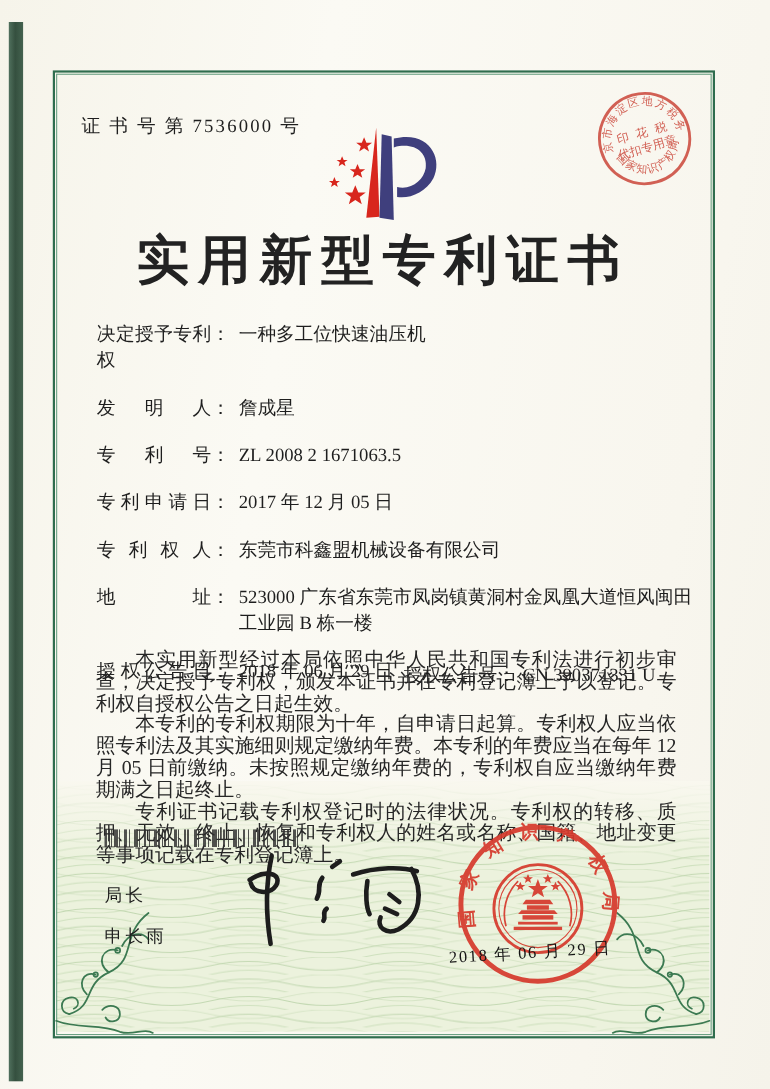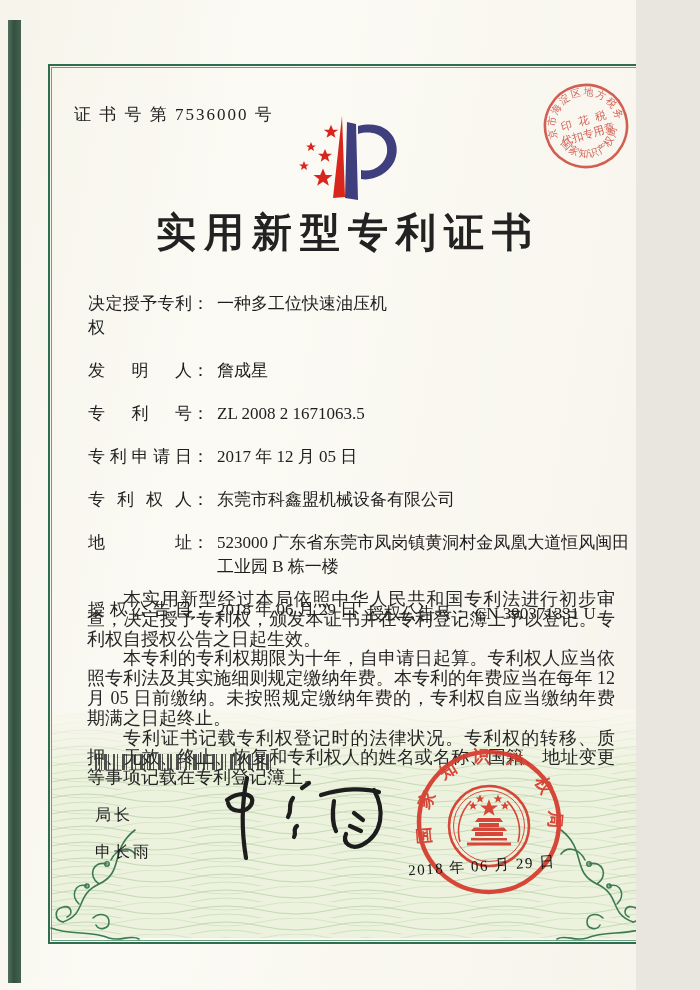--- a/index.html
+++ b/index.html
@@ -1,33 +1,33 @@
 <!DOCTYPE html>
 <html><head>
 <meta charset="utf-8">
 <style>
   html,body{margin:0;padding:0;background:#e8e6df;}
   .photo{
-    position:relative;width:636px;height:990px;overflow:hidden;
+    position:relative;width:700px;height:990px;overflow:hidden;
     background:linear-gradient(100deg,#f6f4ea 0%,#fbfaf4 35%,#f8f6ee 80%,#f5f3ea 100%);
     font-family:"Liberation Serif","DejaVu Serif",serif;color:#1e1e1e;
   }
   .spine{position:absolute;left:8px;top:20px;width:13px;height:963px;z-index:1;
     background:linear-gradient(90deg,#50705d,#35503f 45%,#44624f);}
   .frame{position:absolute;left:48px;top:64px;width:598px;height:876px;border:2px solid #2f6d4e;z-index:2;}
   .frame-inner{position:absolute;inset:1px;border:1px solid #6ba183;}
   .gband{position:absolute;left:51px;top:710px;width:594px;height:228px;z-index:1;}
   .gband svg{display:block;}
   .gfade{position:absolute;left:51px;top:710px;width:594px;height:70px;z-index:1;
     background:linear-gradient(180deg,rgba(250,248,240,.95),rgba(250,248,240,0));}
   .cert-no{position:absolute;left:74px;top:103px;font-size:17px;letter-spacing:2px;z-index:3;}
   .logo{position:absolute;left:295px;top:110px;z-index:3;}
   .tax-stamp{position:absolute;left:541px;top:81px;z-index:4;opacity:.85;}
   .title{position:absolute;left:48px;top:205px;width:600px;text-align:center;
-    font-size:40px;font-weight:600;letter-spacing:8px;z-index:3;color:#222;}
+    font-size:48px;font-weight:600;letter-spacing:8px;z-index:3;color:#222;}
   .rows{position:absolute;left:88px;top:292px;width:556px;font-size:17px;z-index:3;}
   .row{position:relative;margin-bottom:19px;line-height:24px;display:flex;align-items:flex-start;}
   .lbl{display:inline-block;width:104px;flex:none;text-align:justify;text-align-last:justify;}
   .colon{flex:none;}
   .val{margin-left:8px;flex:1;}
   .grant-right{position:absolute;left:279px;top:4px;display:flex;white-space:nowrap;align-items:flex-end;}
   .grant-right .val{margin-left:6px;}
   .body-text{position:absolute;left:87px;top:590px;width:528px;font-size:18px;
     line-height:19.8px;text-align:justify;z-index:3;color:#262626;}
   .body-text p{margin:0;text-indent:2em;}

